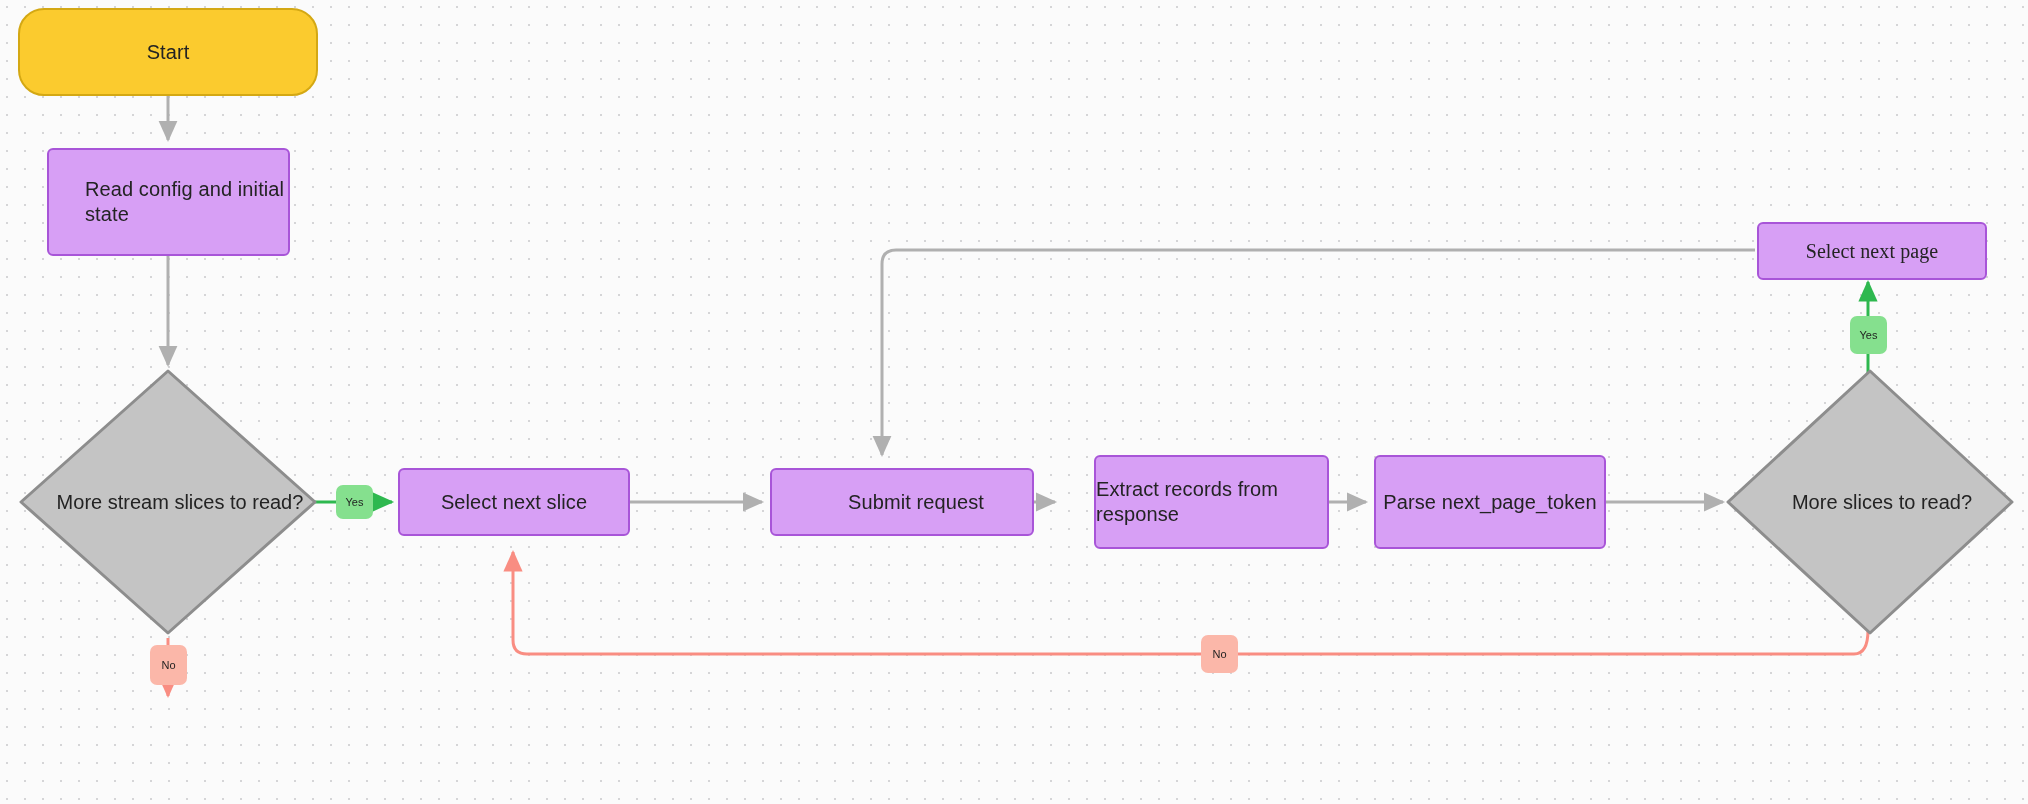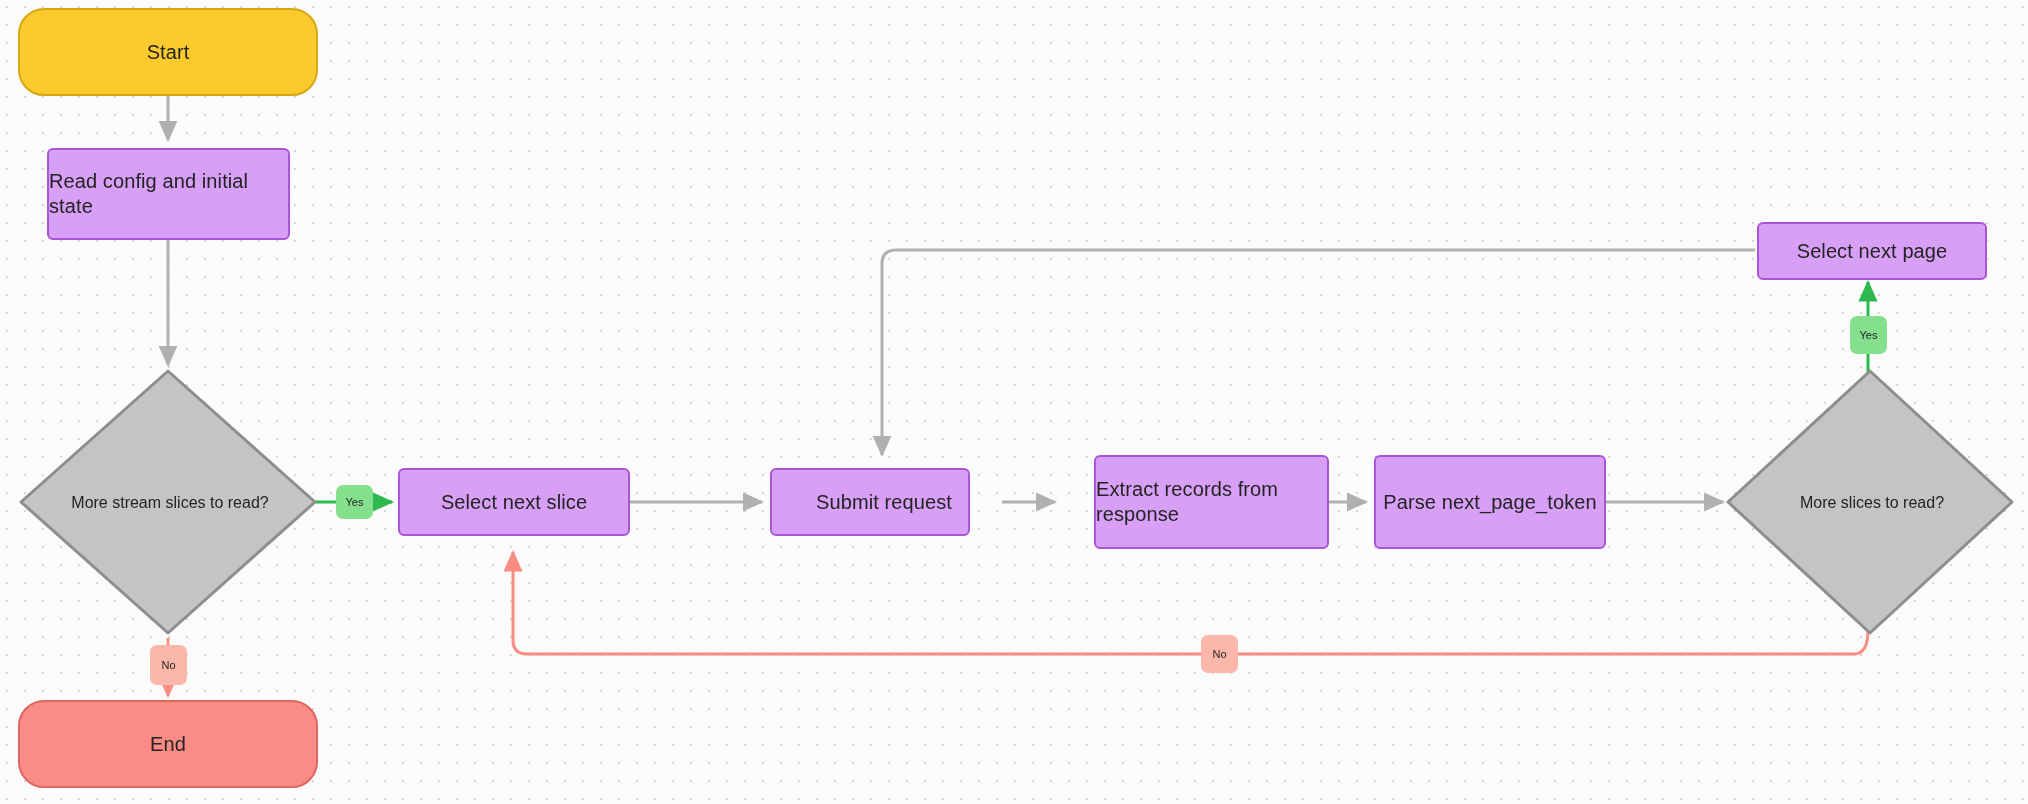--- a/index.html
+++ b/index.html
@@ -64,29 +64,29 @@
     z-index: 3;
   }
   .diamond-shape {
     position: absolute;
     left: 0; top: 0;
     width: 100%;
     height: 100%;
   }
   .diamond-label {
     position: absolute;
-    left: 2px; top: 0;
+    left: 12px; top: 0;
     width: 100%;
     height: 100%;
     display: flex;
     align-items: center;
     justify-content: center;
     text-align: left;
     color: #232323;
-    font-size: 16px;
+    font-size: 20px;
     line-height: 27px;
     padding: 0 18px;
     box-sizing: border-box;
   }
   .edge-label {
     position: absolute;
     display: flex;
     align-items: center;
     justify-content: center;
     border-radius: 7px;
@@ -136,59 +136,56 @@
 
     <path d="M1755,250 L896,250 Q882,250 882,264 L882,455" fill="none" stroke="#b0b0b0" stroke-width="3" marker-end="url(#arrow-gray)"></path>
 
     <path d="M1868,630 Q1868,654 1854,654 L527,654 Q513,654 513,640 L513,552" fill="none" stroke="#f98d82" stroke-width="3" marker-end="url(#arrow-red)"></path>
   </svg>
 
   <div class="node node-terminal node-start" style="left:18px; top:8px; width:300px; height:88px;">
     <span>Start</span>
   </div>
 
-  <div class="node node-process node-proc" style="left:47px; top:148px; width:243px; height:92px;">
+  <div class="node node-process node-proc" style="left:47px; top:148px; width:243px; height:108px;padding-left:36px;">
     <span>Read config and initial state</span>
   </div>
 
   <div class="diamond-wrap" style="left:18px; top:368px; width:300px; height:268px;">
     <svg class="diamond-shape" viewBox="0 0 300 268" xmlns="http://www.w3.org/2000/svg">
       <path d="M150,3 L297,134 L150,265 L3,134 Z" fill="#c4c4c4" stroke="#8d8d8d" stroke-width="3" stroke-linejoin="round"></path>
     </svg>
     <div class="diamond-label">More stream slices to read?</div>
   </div>
 
-  <div class="node node-terminal node-end" style="left:18px; top:700px; width:300px; height:88px;">
-    <span>End</span>
-  </div>
 
   <div class="node node-process node-proc" style="left:398px; top:468px; width:232px; height:68px;">
     <span>Select next slice</span>
   </div>
 
-  <div class="node node-process node-proc" style="left:770px; top:468px; width:200px; height:68px;padding-left:28px;">
+  <div class="node node-process node-proc" style="left:770px; top:468px; width:264px; height:68px;padding-left:28px;">
     <span>Submit request</span>
   </div>
 
   <div class="node node-process node-proc" style="left:1094px; top:455px; width:235px; height:94px;">
     <span>Extract records from response</span>
   </div>
 
   <div class="node node-process node-proc" style="left:1374px; top:455px; width:232px; height:94px;">
     <span>Parse next_page_token</span>
   </div>
 
   <div class="diamond-wrap" style="left:1725px; top:368px; width:290px; height:268px;">
     <svg class="diamond-shape" viewBox="0 0 290 268" xmlns="http://www.w3.org/2000/svg">
       <path d="M145,3 L287,134 L145,265 L3,134 Z" fill="#c4c4c4" stroke="#8d8d8d" stroke-width="3" stroke-linejoin="round"></path>
     </svg>
     <div class="diamond-label">More slices to read?</div>
   </div>
 
-  <div class="node node-process node-proc" style="left:1757px; top:222px; width:230px; height:58px;">
+  <div class="node node-process node-proc" style="left:1757px; top:222px; width:230px; height:58px;font-family:Liberation Serif, serif;">
     <span>Select next page</span>
   </div>
 
   <div class="edge-label lbl-yes" style="left:336px; top:485px; width:37px; height:34px;">
     <span>Yes</span>
   </div>
 
   <div class="edge-label lbl-no" style="left:150px; top:645px; width:37px; height:40px;">
     <span>No</span>
   </div>

